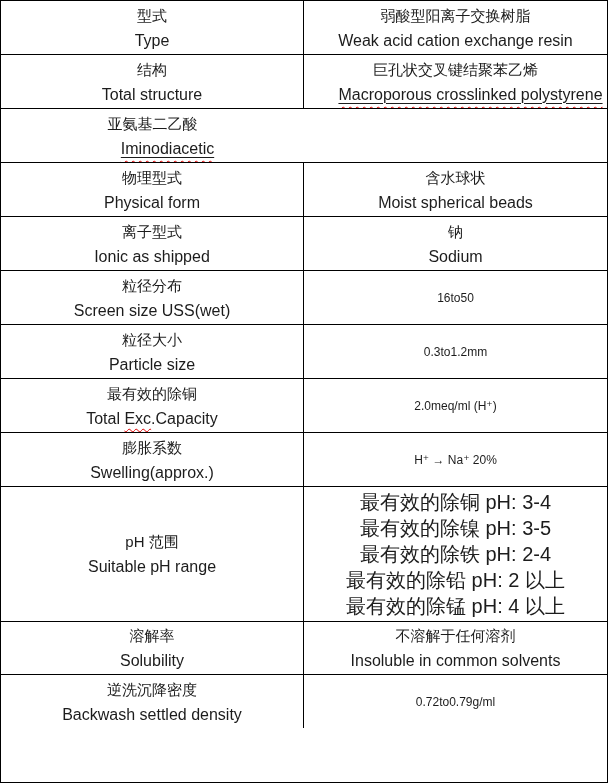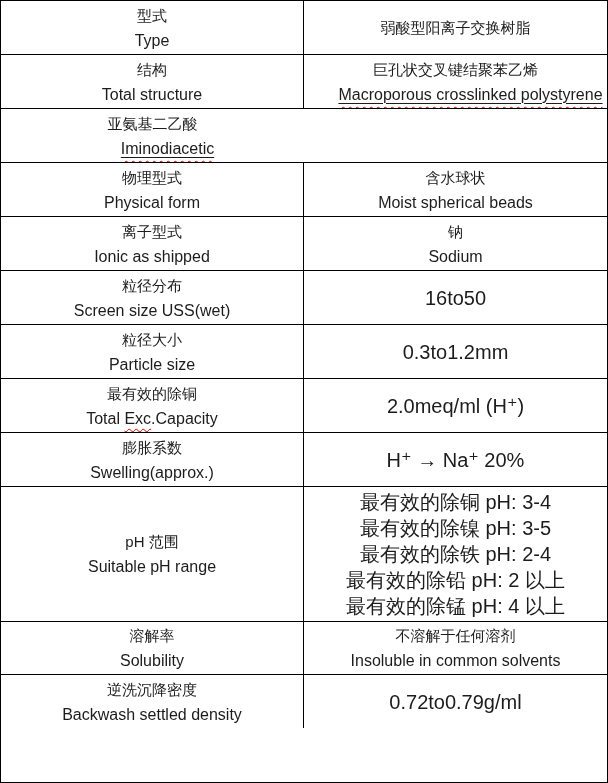--- a/index.html
+++ b/index.html
@@ -31,21 +31,21 @@
     box-sizing:border-box;
     display:flex; flex-direction:column;
     align-items:center; justify-content:center;
     text-align:center;
     padding:1px 6px;
     overflow:hidden;
   }
   .cell.left { border-right:1px solid #000; }
   .zh { font-size:15px; line-height:25px; white-space:nowrap; }
   .en { font-size:16px; line-height:25px; white-space:nowrap;text-align:center; }
-  .single { font-size:20px; line-height:20px; white-space:nowrap; }
+  .single { font-size:12px; line-height:20px; white-space:nowrap; }
   .ph-line { font-size:20px; line-height:26px; white-space:nowrap; }
   
   .u-solid {
     text-decoration: underline solid currentColor;
     text-decoration-thickness:1px;
     text-underline-offset:3px;
   }
   
   .squiggle {
     text-decoration: underline wavy #e00000;
@@ -64,20 +64,21 @@
 
 <div class="spec-table">
 
   <div class="row h54">
     <div class="cell left">
       <div class="zh">型式</div>
       <div class="en">Type</div>
     </div>
     <div class="cell">
       <div class="zh">弱酸型阳离子交换树脂</div>
+      <div class="en">Weak acid cation exchange resin</div>
     </div>
   </div>
 
   <div class="row h54">
     <div class="cell left">
       <div class="zh">结构</div>
       <div class="en">Total structure</div>
     </div>
     <div class="cell">
       <div class="zh">巨孔状交叉键结聚苯乙烯</div>

